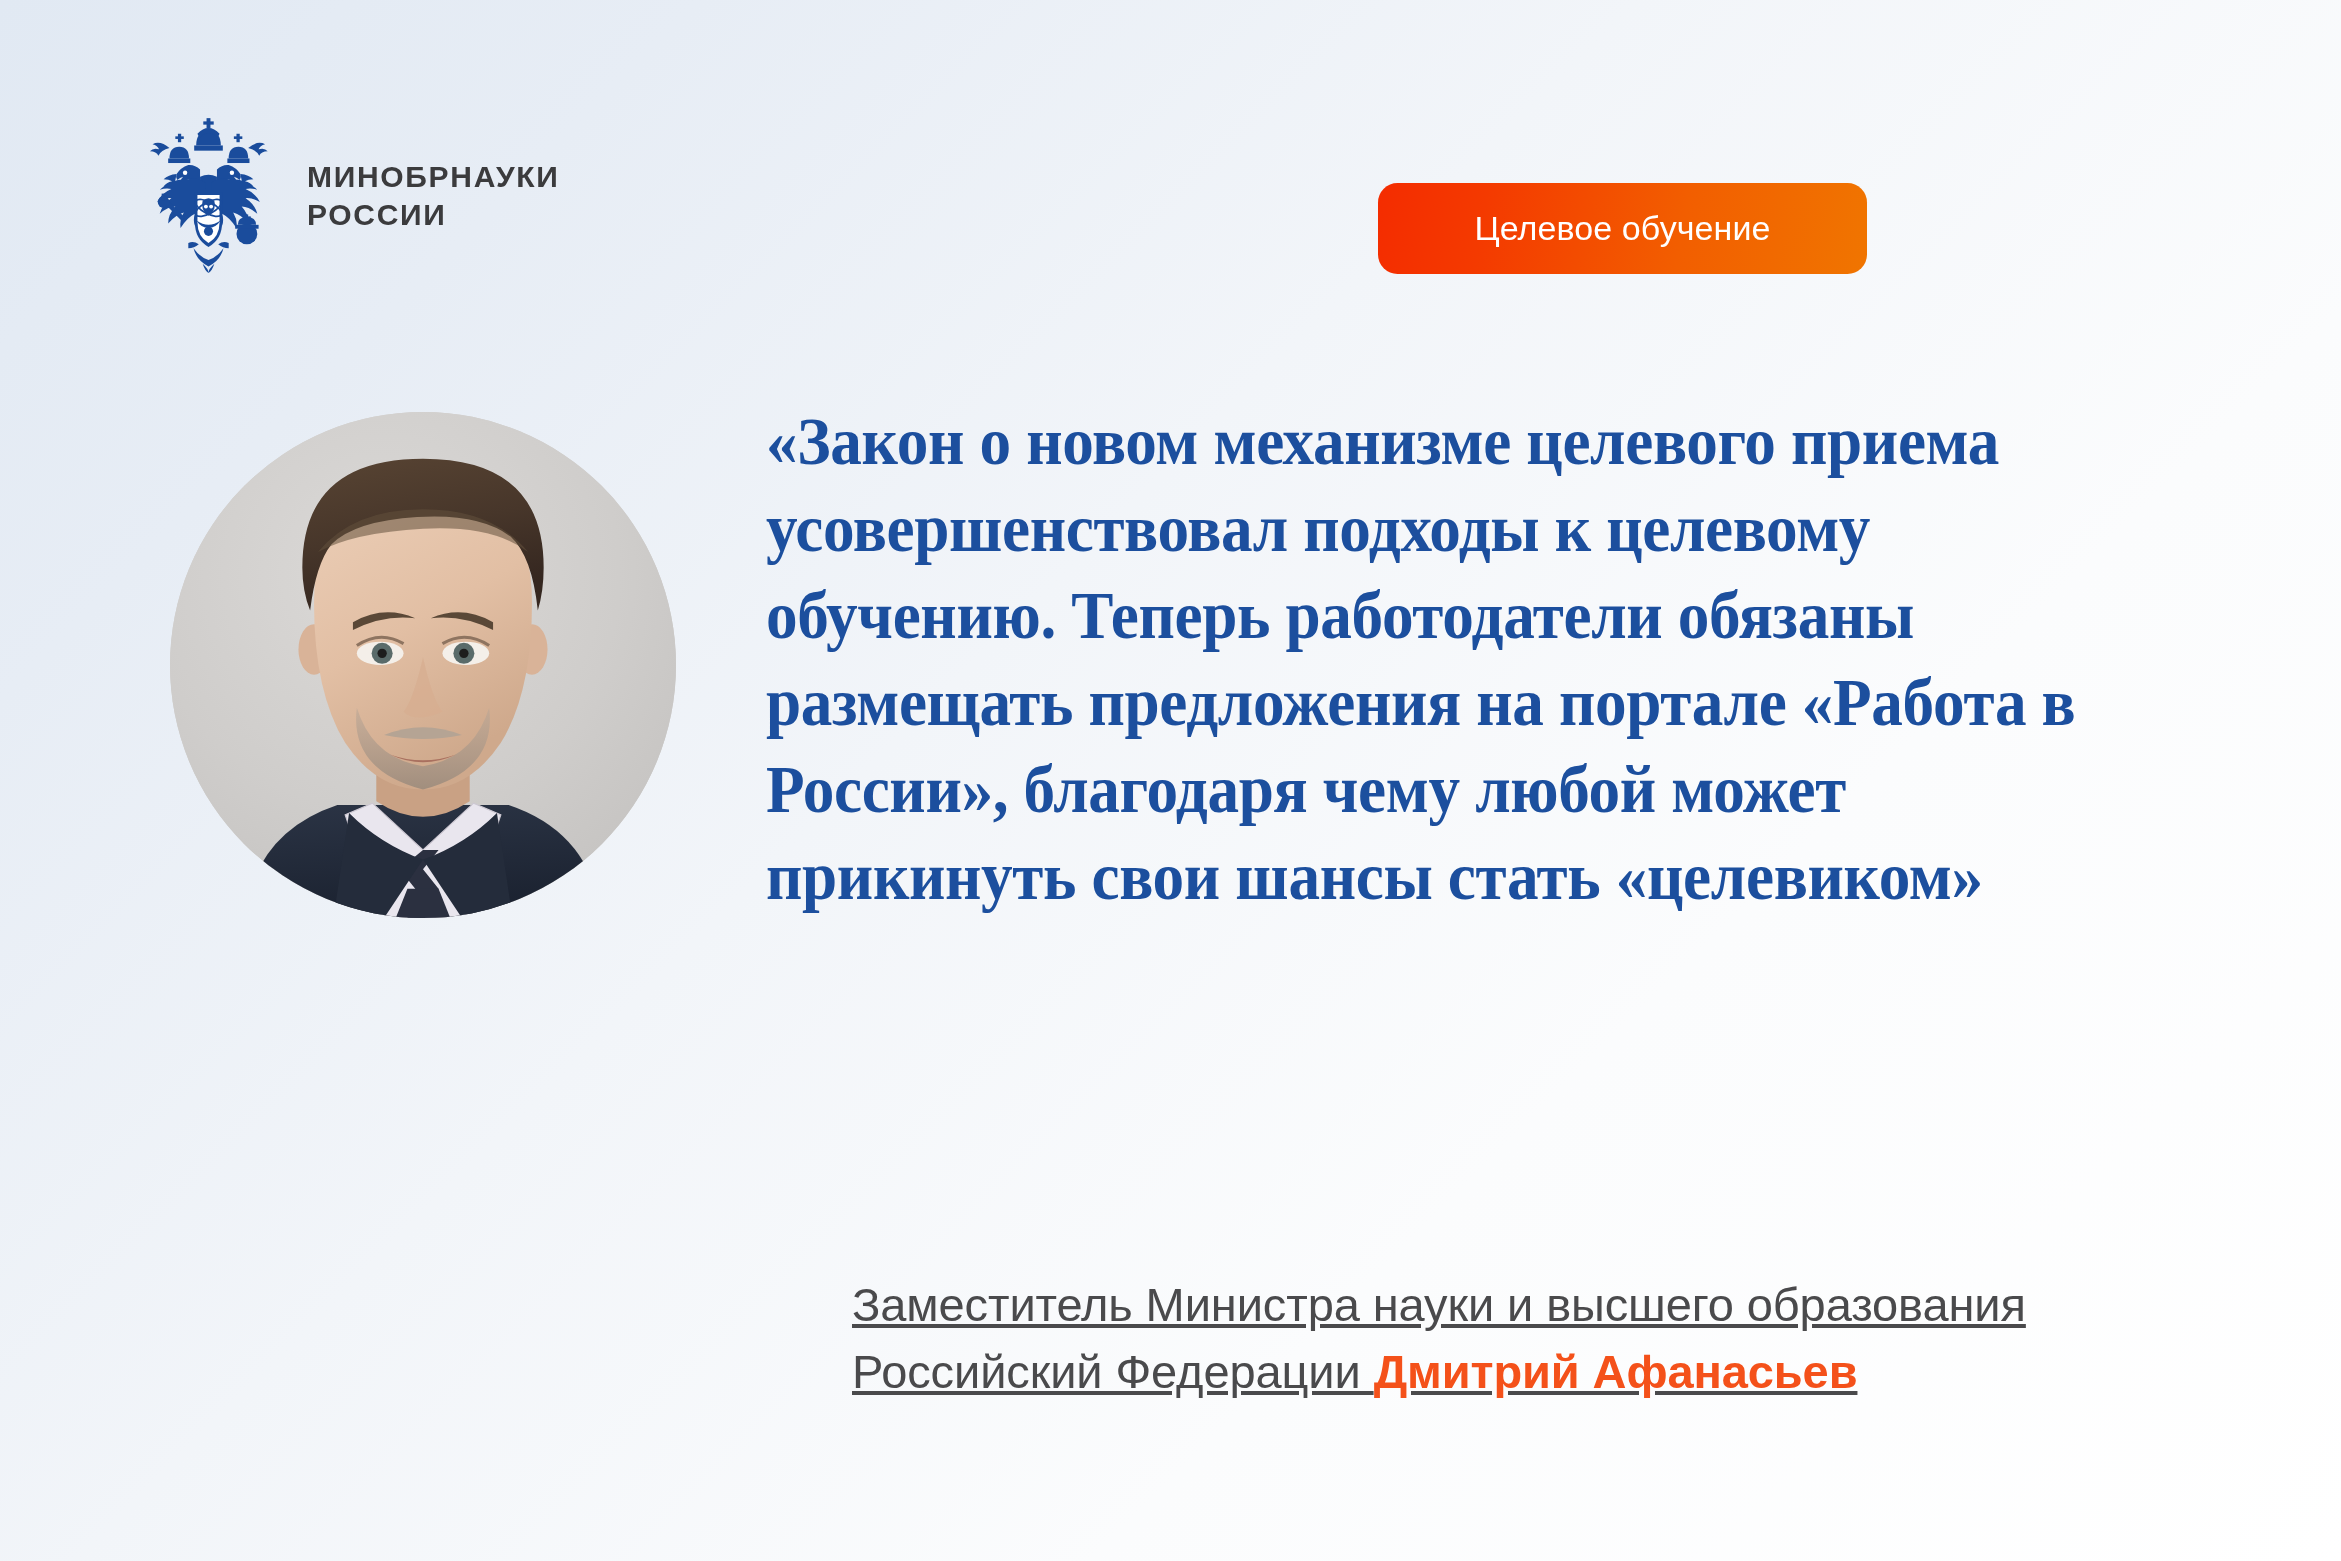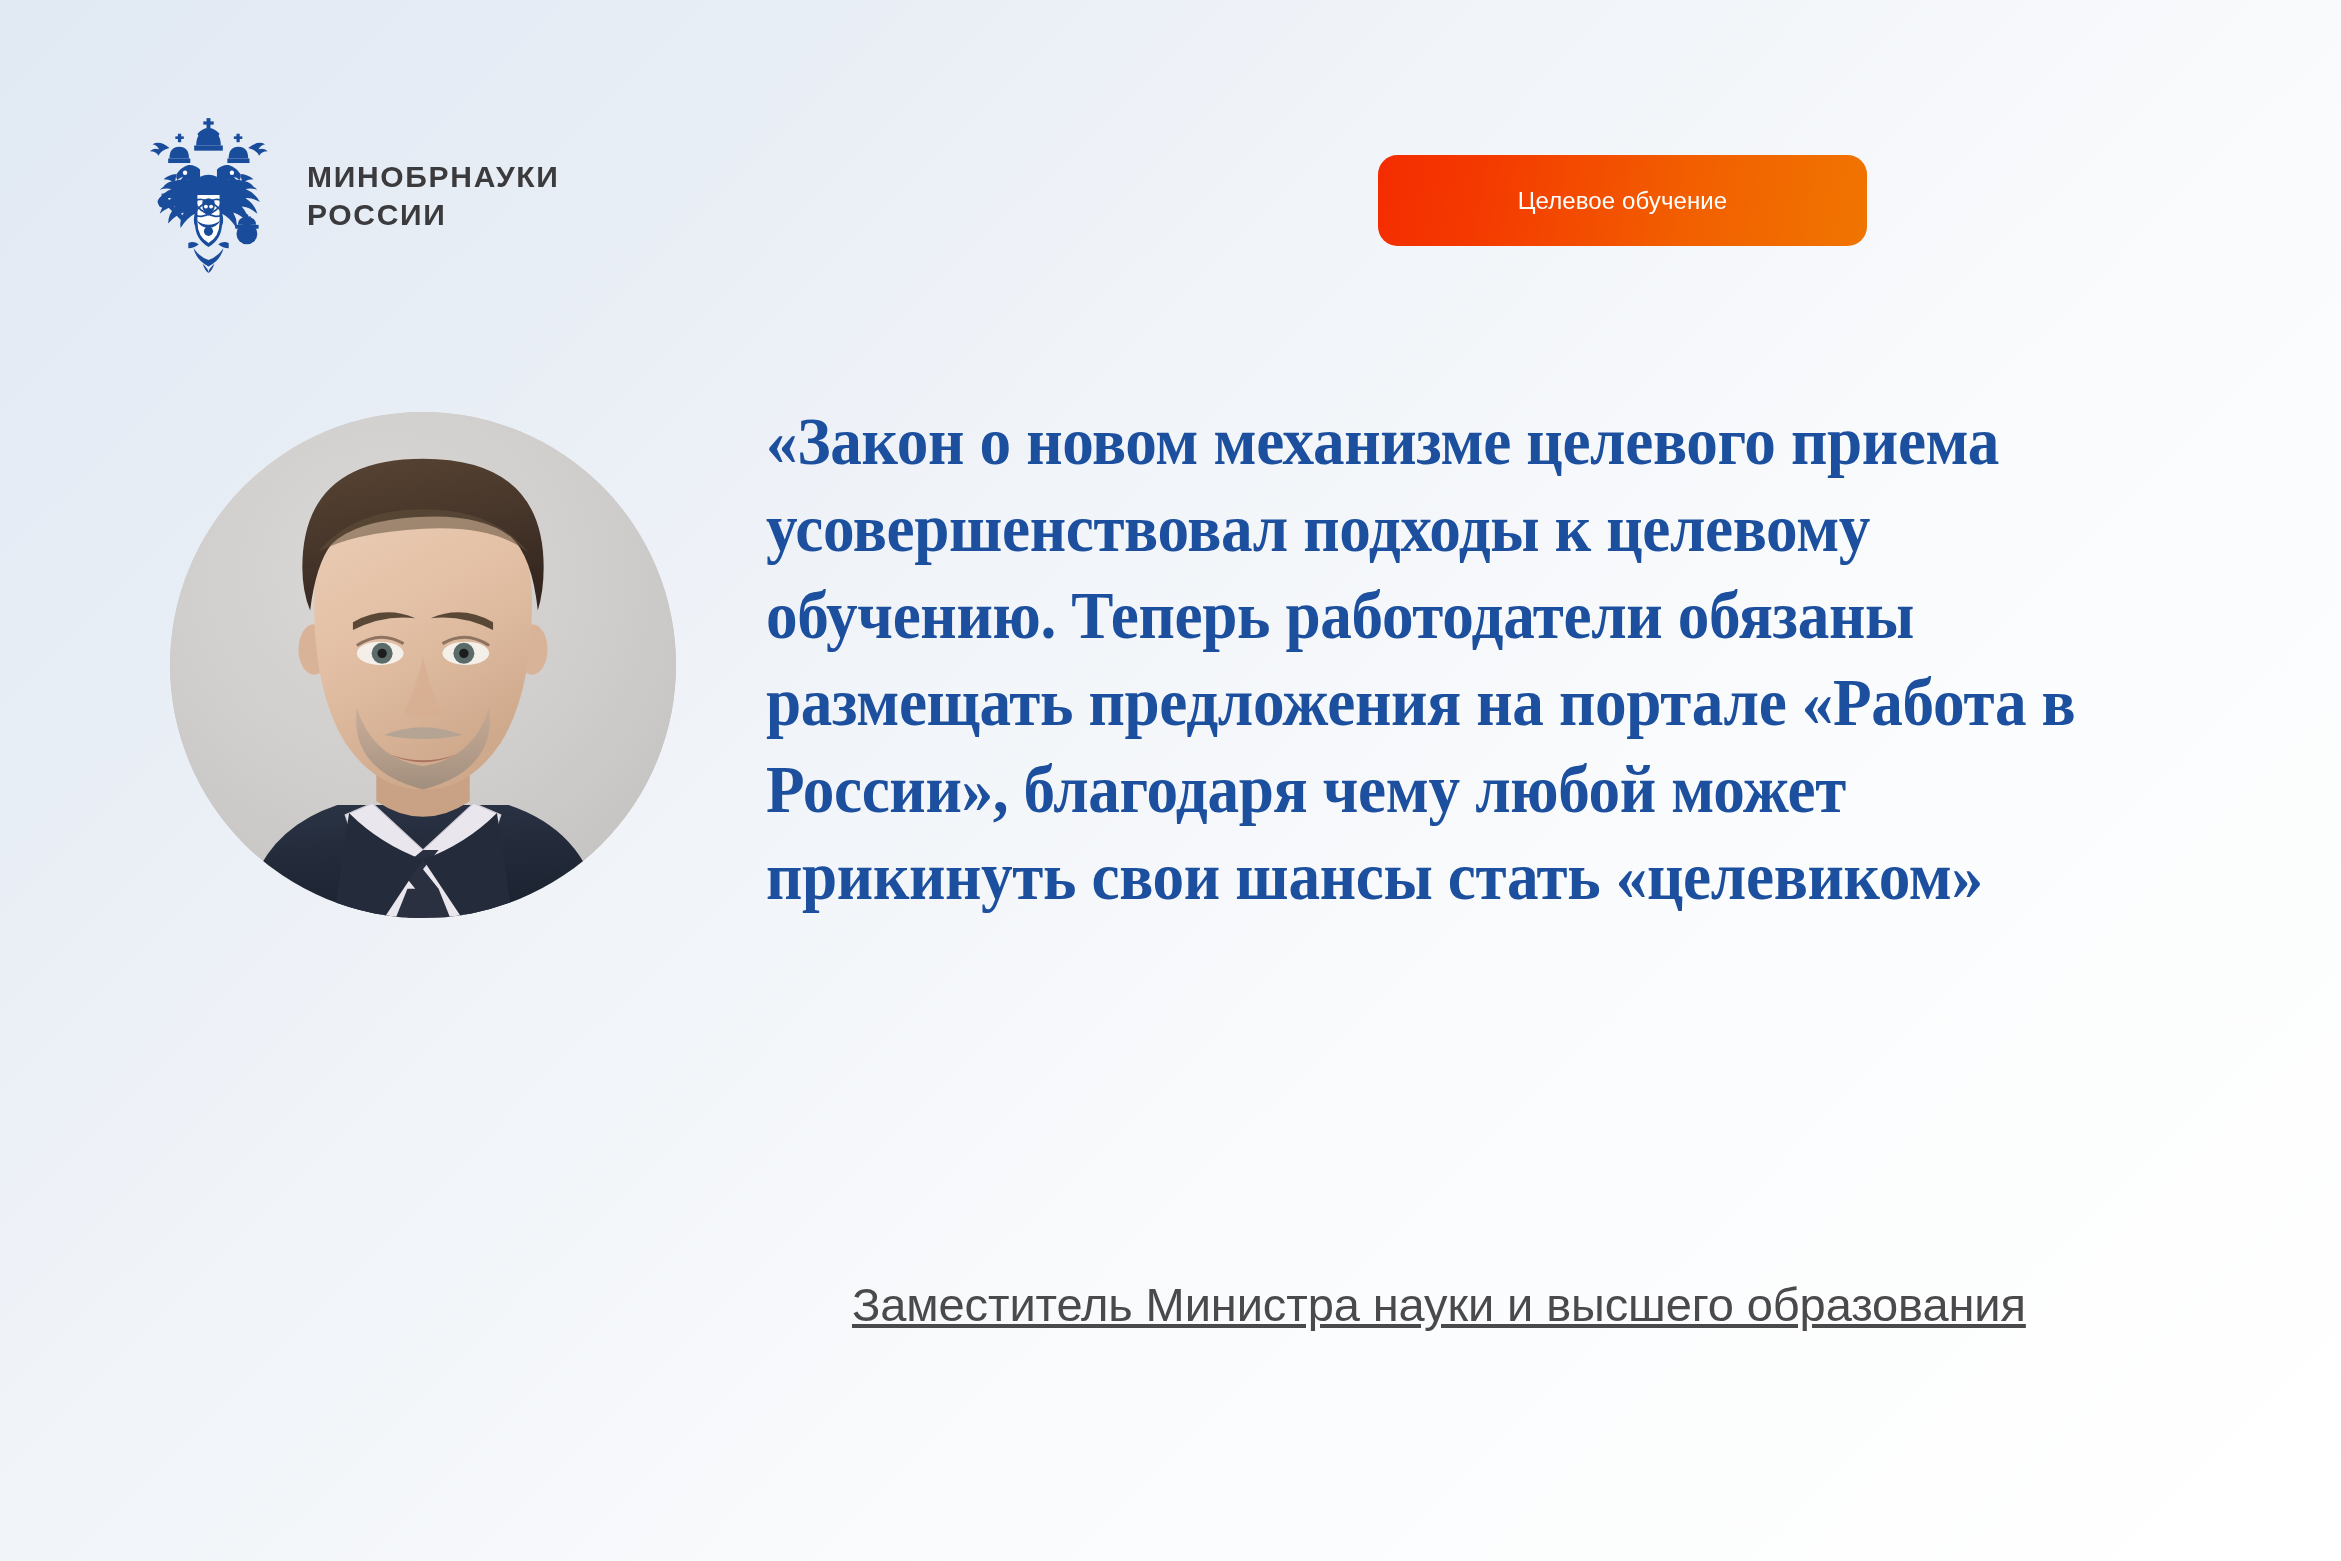--- a/index.html
+++ b/index.html
@@ -61,25 +61,26 @@
     gap: 21px;
   }
   .badge {
     height: 91px;
     border-radius: 19.5px;
     display: flex;
     align-items: center;
     justify-content: center;
     color: #ffffff;
     font-family: "Liberation Sans", sans-serif;
-    font-size: 24px;
+    font-size: 34px;
     font-weight: normal;
     letter-spacing: 0.1px;
     white-space: nowrap;
     box-sizing: border-box;
+    margin-top: 28px;
   }
   #badge-topic {
     width: 489px;
     background: linear-gradient(100deg, #f42c00 0%, #f43a00 22%, #f25e00 62%, #f07500 100%);
   }
   #badge-number {
     width: 306px;
     background: linear-gradient(100deg, #1c48a8 0%, #1a59b6 34%, #1279c6 72%, #0f90d4 100%);
   }
 
@@ -282,16 +283,17 @@
       <path d="M110 166 q20 -8 40 0 q-20 4 -40 0 z" fill="#b5a494"></path>
 
       <path d="M113 176 q17 8 34 0 q-17 6 -34 0 z" fill="#a9705f"></path>
     </svg>
   </div>
 
   <div id="quote">«Закон о новом механизме целевого приема усовершенствовал подходы к целевому обучению. Теперь работодатели обязаны размещать предложения на портале «Работа в России», благодаря чему любой может прикинуть свои шансы стать «целевиком»</div>
 
   <div id="attribution">
     <div>Заместитель Министра науки и высшего образования</div>
+    <div><span>Российский Федерации </span><span id="attr-name">Дмитрий Афанасьев</span></div>
   </div>
 
 </div>
 
 
 </body></html>

